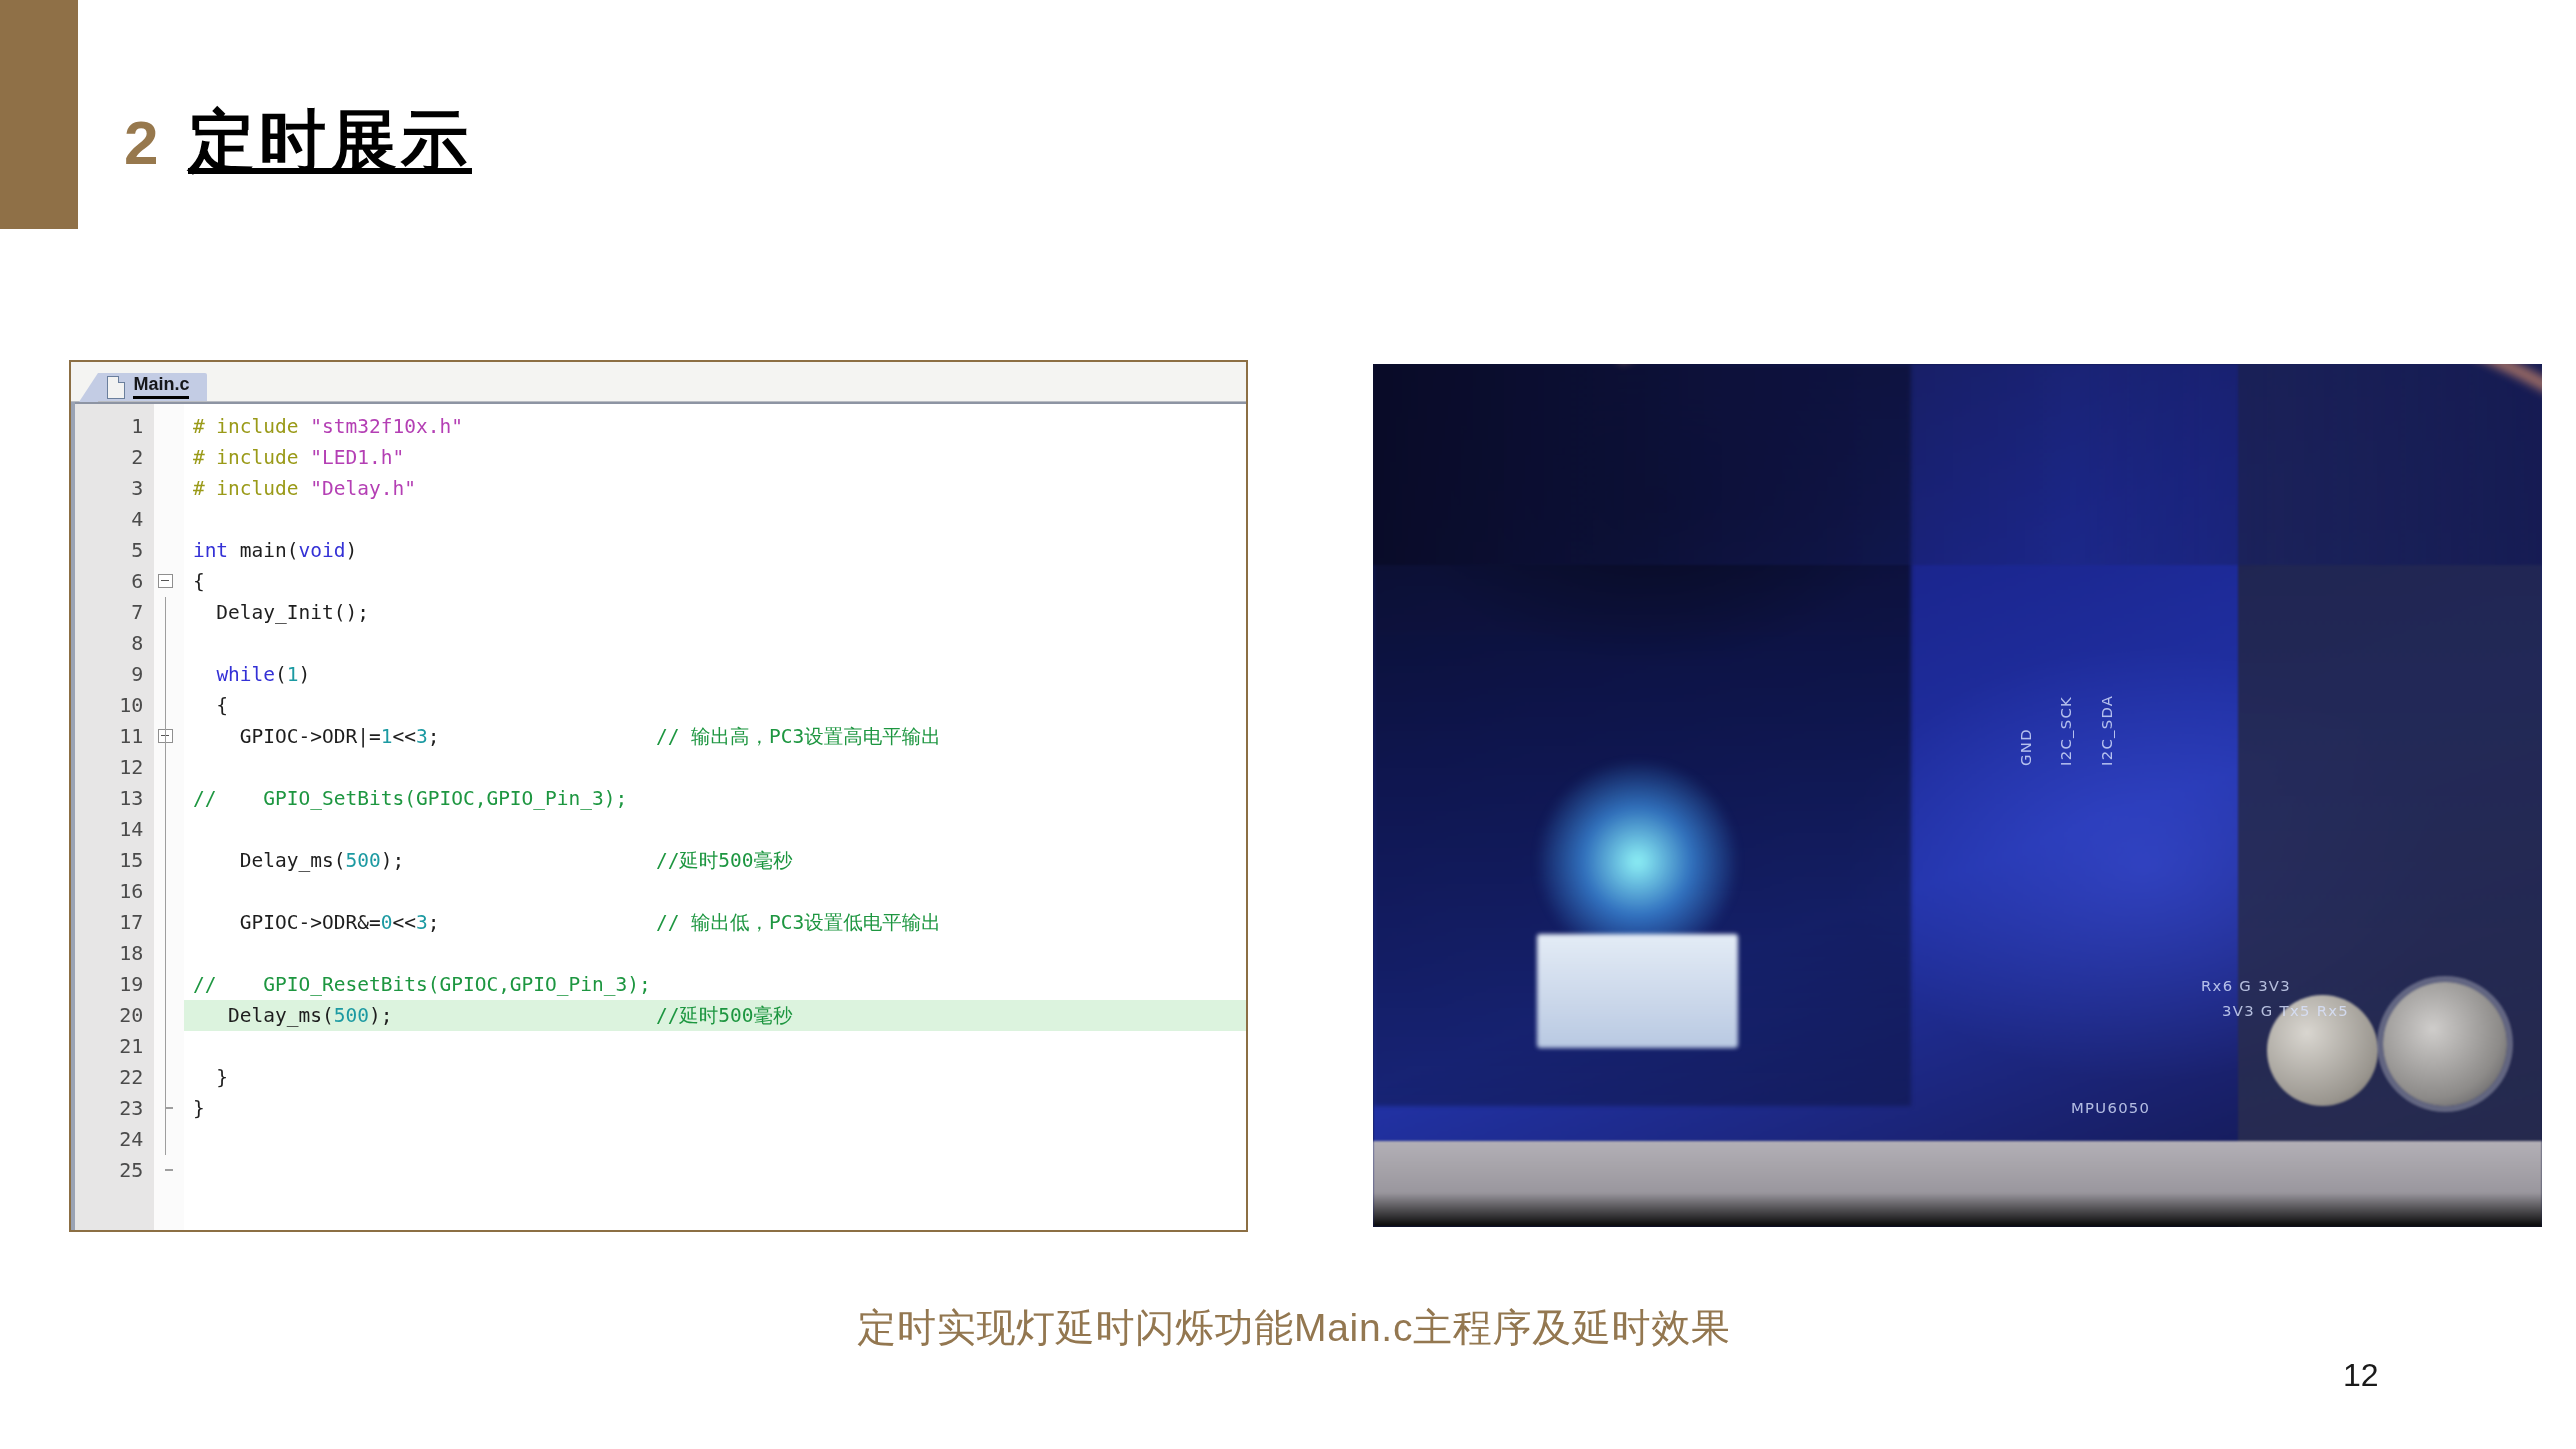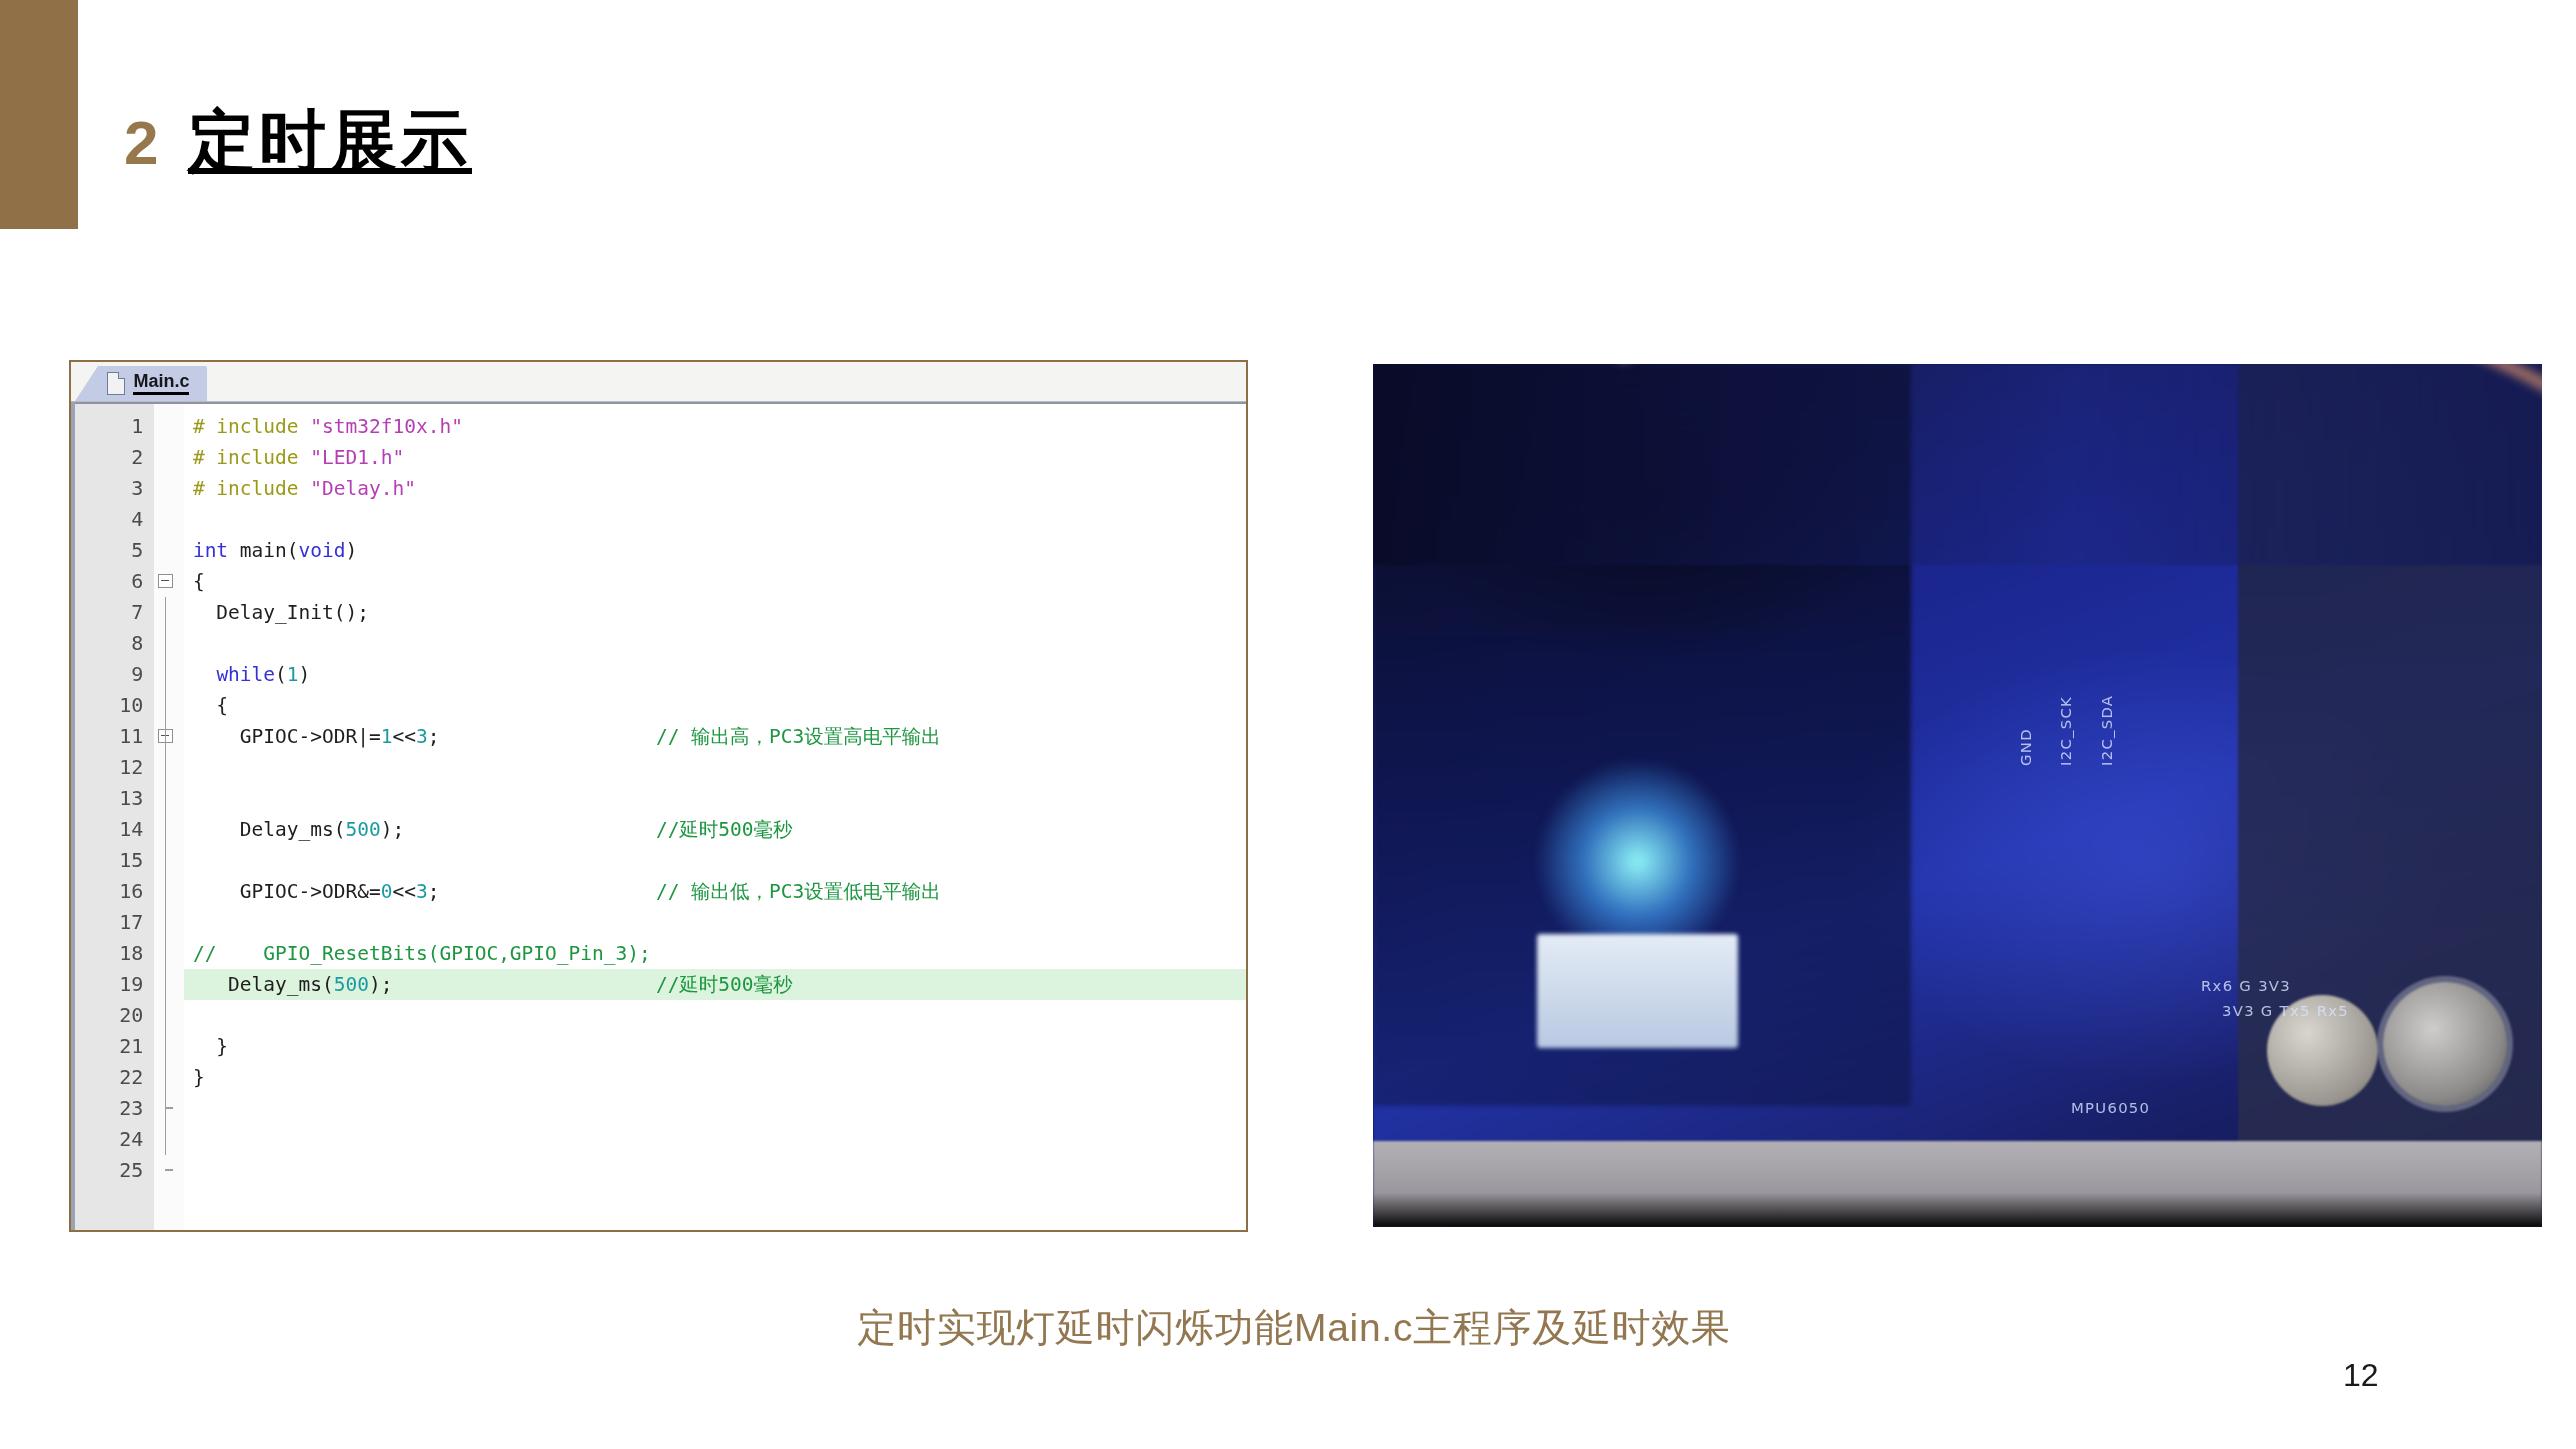--- a/index.html
+++ b/index.html
@@ -74,21 +74,21 @@
   .tabstrip {
     position: relative;
     height: 39px;
     background: #f4f4f2;
     border-bottom: 0.7px solid #b9bcc2;
     display: flex;
     align-items: flex-end;
   }
   .tab {
     position: relative;
-    height: 35px;
+    height: 28px;
     margin-left: 27px;
     padding: 0 17.4px 0 9.4px;
     display: flex;
     align-items: center;
     gap: 8px;
     background: #c3cce4;
     border-top-right-radius: 2px;
   }
   .tab::before {
     content: "";
@@ -505,20 +505,21 @@
             <div class="codeline"><span class="main"><span class="tk-pre"># include </span><span class="tk-str">"Delay.h"</span></span></div>
             <div class="codeline"><span class="main"></span></div>
             <div class="codeline"><span class="main"><span class="tk-kw">int</span><span class="tk-plain"> main(</span><span class="tk-kw">void</span><span class="tk-plain">)</span></span></div>
             <div class="codeline"><span class="main"><span class="tk-plain">{</span></span></div>
             <div class="codeline"><span class="main"><span class="tk-plain">  Delay_Init();</span></span></div>
             <div class="codeline"><span class="main"></span></div>
             <div class="codeline"><span class="main"><span class="tk-plain">  </span><span class="tk-kw">while</span><span class="tk-plain">(</span><span class="tk-num">1</span><span class="tk-plain">)</span></span></div>
             <div class="codeline"><span class="main"><span class="tk-plain">  {</span></span></div>
             <div class="codeline"><span class="main"><span class="tk-plain">    GPIOC-&gt;ODR|=</span><span class="tk-num">1</span><span class="tk-plain">&lt;&lt;</span><span class="tk-num">3</span><span class="tk-plain">;</span></span><span class="tk-cmt">// 输出高，PC3设置高电平输出</span></div>
             <div class="codeline"><span class="main"></span></div>
+            <div class="codeline"><span class="main"><span class="tk-cmt">//    GPIO_SetBits(GPIOC,GPIO_Pin_3);</span></span></div>
             <div class="codeline"><span class="main"></span></div>
             <div class="codeline"><span class="main"><span class="tk-plain">    Delay_ms(</span><span class="tk-num">500</span><span class="tk-plain">);</span></span><span class="tk-cmt">//延时500毫秒</span></div>
             <div class="codeline"><span class="main"></span></div>
             <div class="codeline"><span class="main"><span class="tk-plain">    GPIOC-&gt;ODR&amp;=</span><span class="tk-num">0</span><span class="tk-plain">&lt;&lt;</span><span class="tk-num">3</span><span class="tk-plain">;</span></span><span class="tk-cmt">// 输出低，PC3设置低电平输出</span></div>
             <div class="codeline"><span class="main"></span></div>
             <div class="codeline"><span class="main"><span class="tk-cmt">//    GPIO_ResetBits(GPIOC,GPIO_Pin_3);</span></span></div>
             <div class="codeline hl"><span class="main"><span class="tk-plain">   Delay_ms(</span><span class="tk-num">500</span><span class="tk-plain">);</span></span><span class="tk-cmt">//延时500毫秒</span></div>
             <div class="codeline"><span class="main"></span></div>
             <div class="codeline"><span class="main"><span class="tk-plain">  }</span></span></div>
             <div class="codeline"><span class="main"><span class="tk-plain">}</span></span></div>

